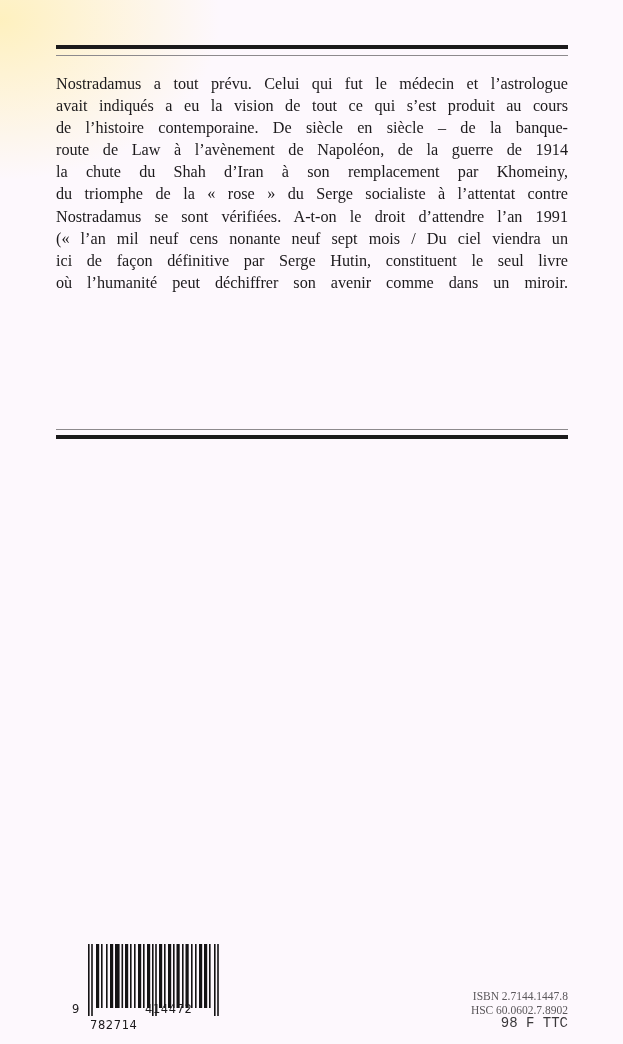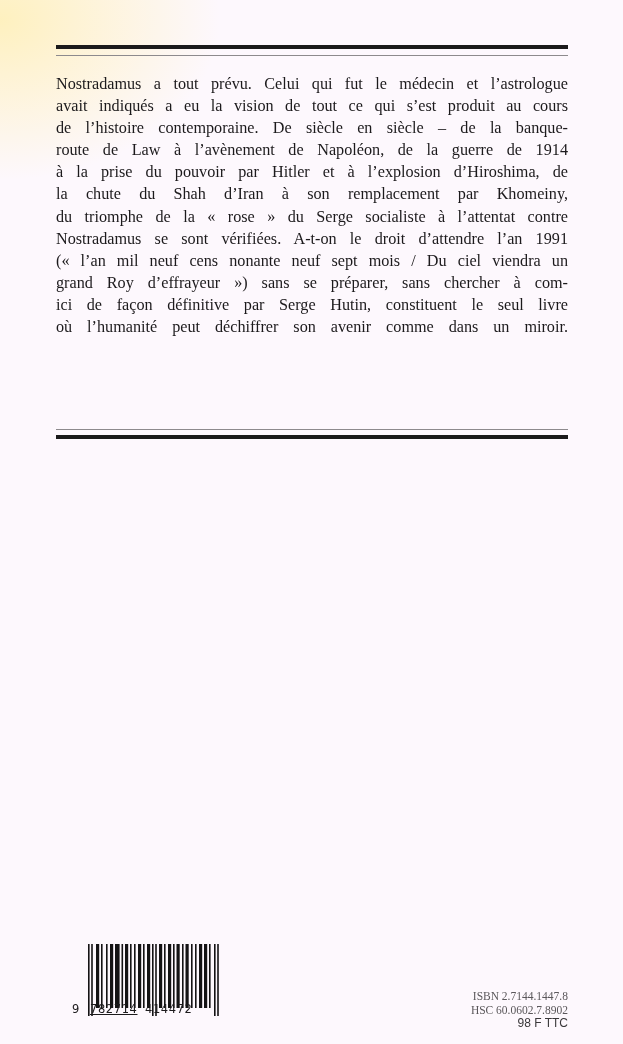--- a/index.html
+++ b/index.html
@@ -39,54 +39,52 @@
   .barcode {
     position: absolute; left: 88px; top: 944px; width: 132px; height: 72px;
   }
   .barcode svg { display: block; }
   .barcode-digits {
     position: absolute; left: 72px; top: 1002px; width: 150px;
     font-family: "DejaVu Sans", "Liberation Sans", sans-serif;
     font-size: 11.5px; color: #1c1a1c; letter-spacing: 0.6px;
   }
   .barcode-digits .lead { position: absolute; left: 0; top: 0; }
-  .barcode-digits .grp1 { position: absolute; left: 18px; top: 0; text-decoration: underline; }
+  .barcode-digits .grp1 { position: absolute; left: 18px; top: 16px; }
   .barcode-digits .grp2 { position: absolute; left: 73px; top: 0; }
 
   .isbn-block {
     position: absolute; left: 440px; top: 970px; width: 128px;
     text-align: right; color: #5a575a; margin-top: 20px;
   }
   .isbn-block .row {
     display: block; font-size: 11.5px; line-height: 13.5px;
     font-family: "Liberation Serif", serif;
   }
   .isbn-block .price {
-    font-family: Liberation Sans, sans-serif; color: #3a383a; font-size: 12px;
+    font-family: Liberation Mono, monospace; color: #3a383a; font-size: 14px;
   }
 </style>
 </head>
 <body>
 
 <div class="tint"></div>
 
 <div class="rule-thick" id="rule-top-thick"></div>
 <div class="rule-thin" id="rule-top-thin"></div>
 
 <p class="blurb">
   <span class="line">Nostradamus a tout prévu. Celui qui fut le médecin et l’astrologue</span>
   <span class="line">avait indiqués a eu la vision de tout ce qui s’est produit au cours</span>
   <span class="line">de l’histoire contemporaine. De siècle en siècle – de la banque-</span>
   <span class="line">route de Law à l’avènement de Napoléon, de la guerre de 1914</span>
-  <span class="line">à la prise du pouvoir par Hitler et à l’explosion d’Hiroshima, de</span>
   <span class="line">la chute du Shah d’Iran à son remplacement par Khomeiny,</span>
   <span class="line">du triomphe de la « rose » du Serge socialiste à l’attentat contre</span>
   <span class="line">Nostradamus se sont vérifiées. A-t-on le droit d’attendre l’an 1991</span>
   <span class="line">(« l’an mil neuf cens nonante neuf sept mois / Du ciel viendra un</span>
-  <span class="line">grand Roy d’effrayeur ») sans se préparer, sans chercher à com-</span>
   <span class="line">ici de façon définitive par Serge Hutin, constituent le seul livre</span>
   <span class="line last">où l’humanité peut déchiffrer son avenir comme dans un miroir.</span>
 </p>
 
 <div class="rule-thin" id="rule-bot-thin"></div>
 <div class="rule-thick" id="rule-bot-thick"></div>
 
 <div class="barcode">
   <svg width="132" height="72" viewBox="0 0 132 72" xmlns="http://www.w3.org/2000/svg">
     <g fill="#141314">

